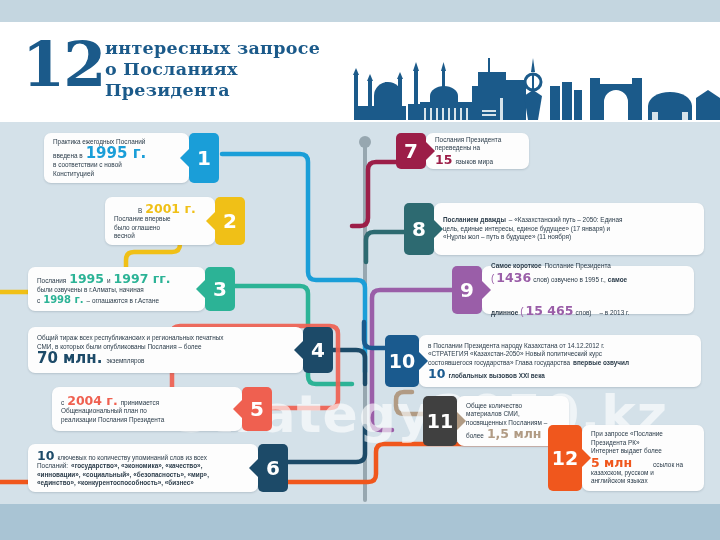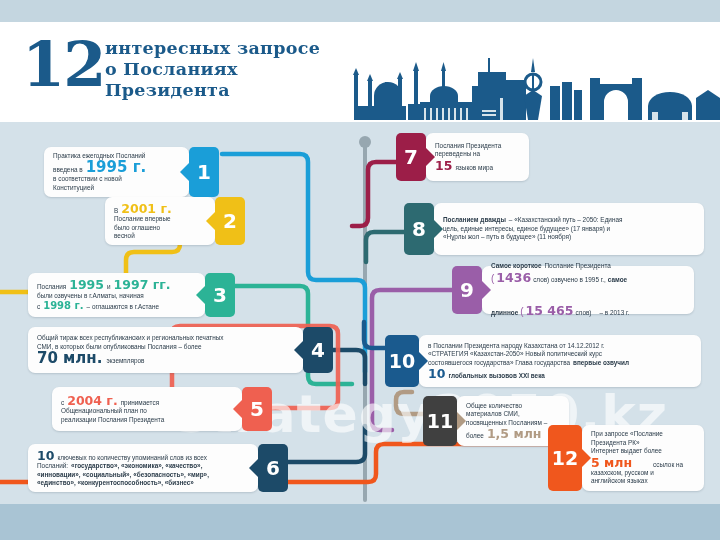--- a/index.html
+++ b/index.html
@@ -188,55 +188,55 @@
       <path d="M394 226 H372 Q364 226 364 218 V200" stroke="#1a5a8e"></path>
 
       <path d="M430 292 H404 Q396 292 396 284 V278 Q396 270 404 270 H412" stroke="#b19b84"></path>
 
       <path d="M556 322 H384 Q376 322 376 330 V352 Q376 360 368 360 H0" stroke="#f0571d"></path>
     </g>
   </svg>
 
   <div class="watermark">strategy2050.kz</div>
 
-  <div class="fact" style="left:28px;top:147px;padding-left:16px;">
+  <div class="fact" style="left:28px;top:133px;padding-left:16px;">
     <div class="card" style="width:145px;height:50px;">
       <div class="txt">
         <div>Практика ежегодных Посланий</div>
         <div style="display:flex;align-items:baseline;gap:3px;">
           <span>введена в</span>
           <span class="num e-xl" style="color:#1a9ed8;">1995 г.</span>
         </div>
         <div>в соответствии с новой</div>
         <div>Конституцией</div>
       </div>
     </div>
     <div class="badge point-left" style="color:#1a9ed8;background:#1a9ed8;width:30px;font-size:20px;">
       <span style="color:#fff;">1</span>
     </div>
   </div>
 
   <div class="fact" style="left:105px;top:197px;">
     <div class="card" style="width:110px;height:48px;">
       <div class="txt">
-        <div style="display:flex;align-items:baseline;gap:3px;">
+        <div style="display:flex;align-items:baseline;gap:3px;margin-left:24px;">
           <span>В</span>
           <span class="num e-lg" style="color:#f0c017;">2001 г.</span>
         </div>
         <div>Послание впервые</div>
         <div>было оглашено</div>
         <div>весной</div>
       </div>
     </div>
     <div class="badge point-left" style="color:#f0c017;background:#f0c017;width:30px;font-size:20px;">
       <span style="color:#fff;">2</span>
     </div>
   </div>
 
-  <div class="fact" style="left:28px;top:273px;">
+  <div class="fact" style="left:28px;top:267px;">
     <div class="card" style="width:177px;height:44px;">
       <div class="txt">
         <div style="display:flex;align-items:baseline;gap:3px;">
           <span>Послания</span>
           <span class="num e-lg" style="color:#2cb396;">1995</span>
           <span>и</span>
           <span class="num e-lg" style="color:#2cb396;">1997 гг.</span>
         </div>
         <div>были озвучены в г.Алматы, начиная</div>
         <div style="display:flex;align-items:baseline;gap:3px;">
@@ -301,21 +301,21 @@
     </div>
     <div class="badge point-left" style="color:#1c4a68;background:#1c4a68;width:30px;font-size:20px;">
       <span style="color:#fff;">6</span>
     </div>
   </div>
 
   <div class="fact" style="left:396px;top:133px;">
     <div class="badge point-right" style="color:#9c1e48;background:#9c1e48;width:30px;font-size:20px;">
       <span style="color:#fff;">7</span>
     </div>
-    <div class="card" style="width:103px;height:48px;">
+    <div class="card" style="width:103px;height:36px;">
       <div class="txt">
         <div>Послания Президента</div>
         <div>переведены на</div>
         <div style="display:flex;align-items:baseline;gap:3px;">
           <span class="num e-lg" style="color:#9c1e48;">15</span>
           <span>языков мира</span>
         </div>
       </div>
     </div>
   </div>

